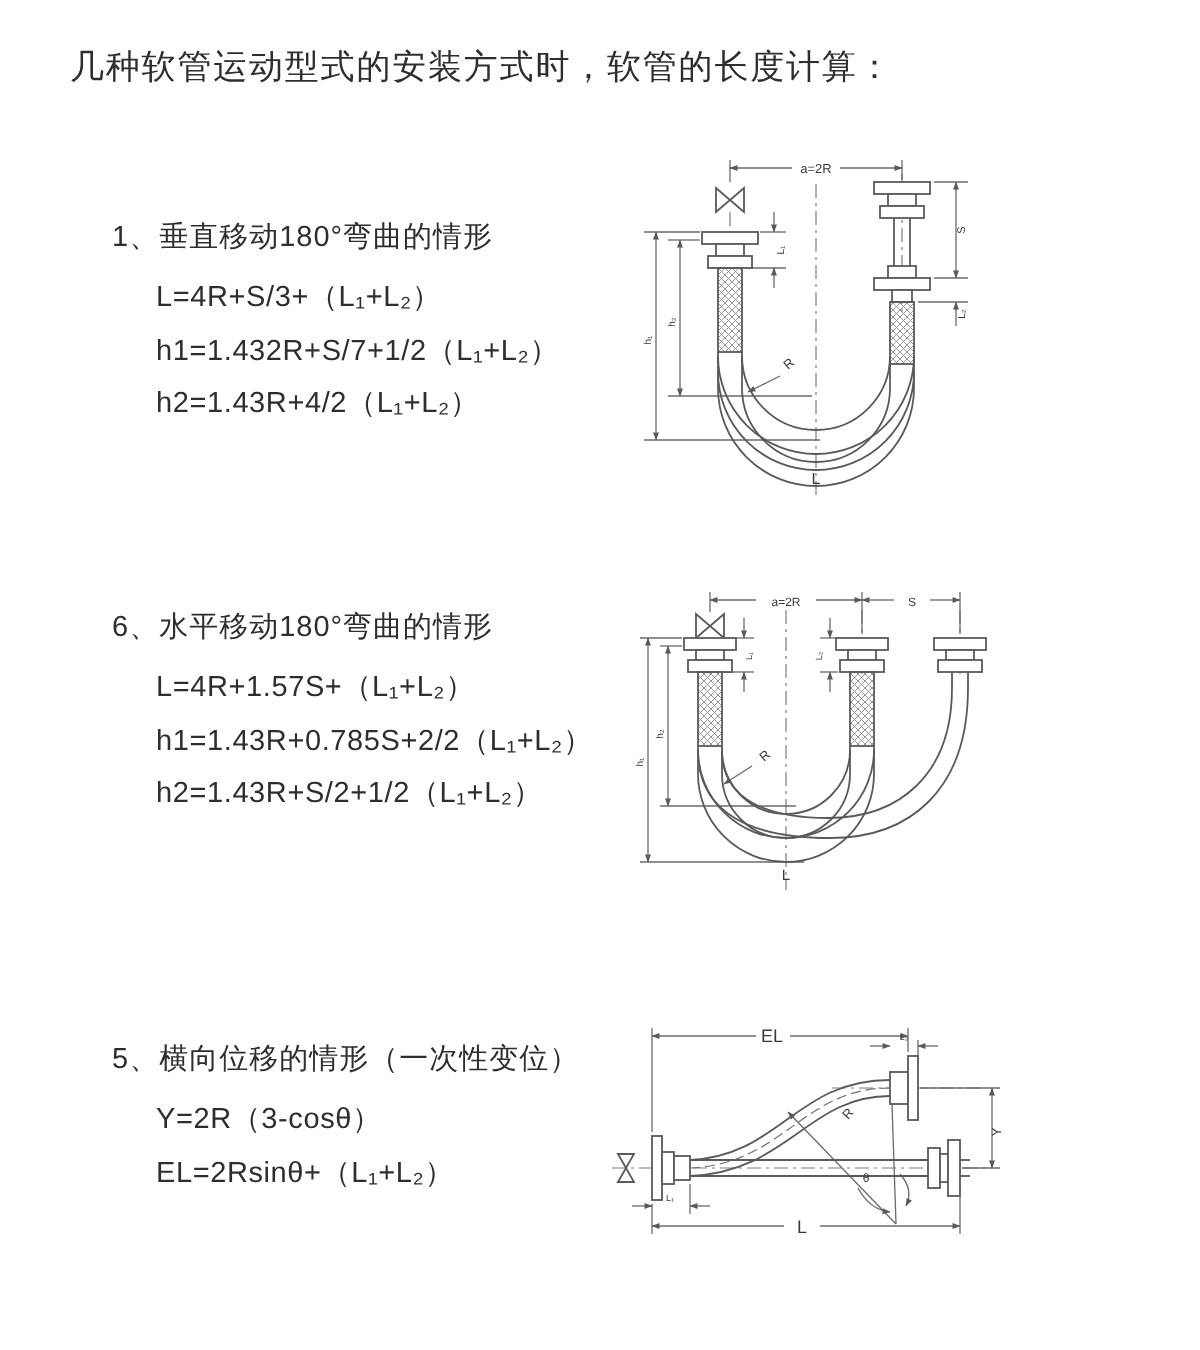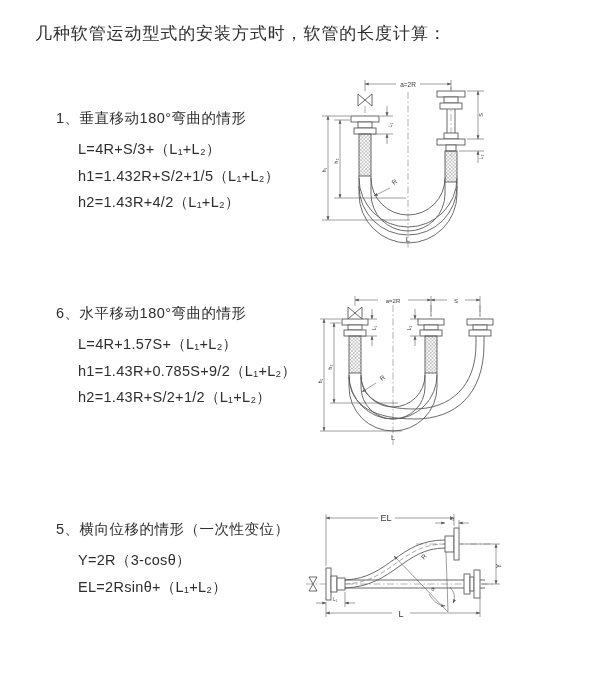--- a/index.html
+++ b/index.html
@@ -21,28 +21,28 @@
 </head>
 <body>
 
 <div class="page">
 
   <div class="title">几种软管运动型式的安装方式时，软管的长度计算：</div>
 
   <div class="sec" style="top:109px">
     <div class="h">1、垂直移动180°弯曲的情形</div>
     <div class="f">L=4R+S/3+（L₁+L₂）</div>
-    <div class="f">h1=1.432R+S/2+1/5（L₁+L₂）</div>
+    <div class="f">h1=1.432R+S/7+1/2（L₁+L₂）</div>
     <div class="f">h2=1.43R+4/2（L₁+L₂）</div>
   </div>
 
   <div class="sec" style="top:304px">
     <div class="h">6、水平移动180°弯曲的情形</div>
     <div class="f">L=4R+1.57S+（L₁+L₂）</div>
-    <div class="f">h1=1.43R+0.785S+9/2（L₁+L₂）</div>
+    <div class="f">h1=1.43R+0.785S+2/2（L₁+L₂）</div>
     <div class="f">h2=1.43R+S/2+1/2（L₁+L₂）</div>
   </div>
 
   <div class="sec" style="top:520px">
     <div class="h">5、横向位移的情形（一次性变位）</div>
     <div class="f">Y=2R（3-cosθ）</div>
     <div class="f">EL=2Rsinθ+（L₁+L₂）</div>
   </div>
 
   <svg style="left:310px;top:64px" width="212" height="190" viewBox="0 0 212 190">

